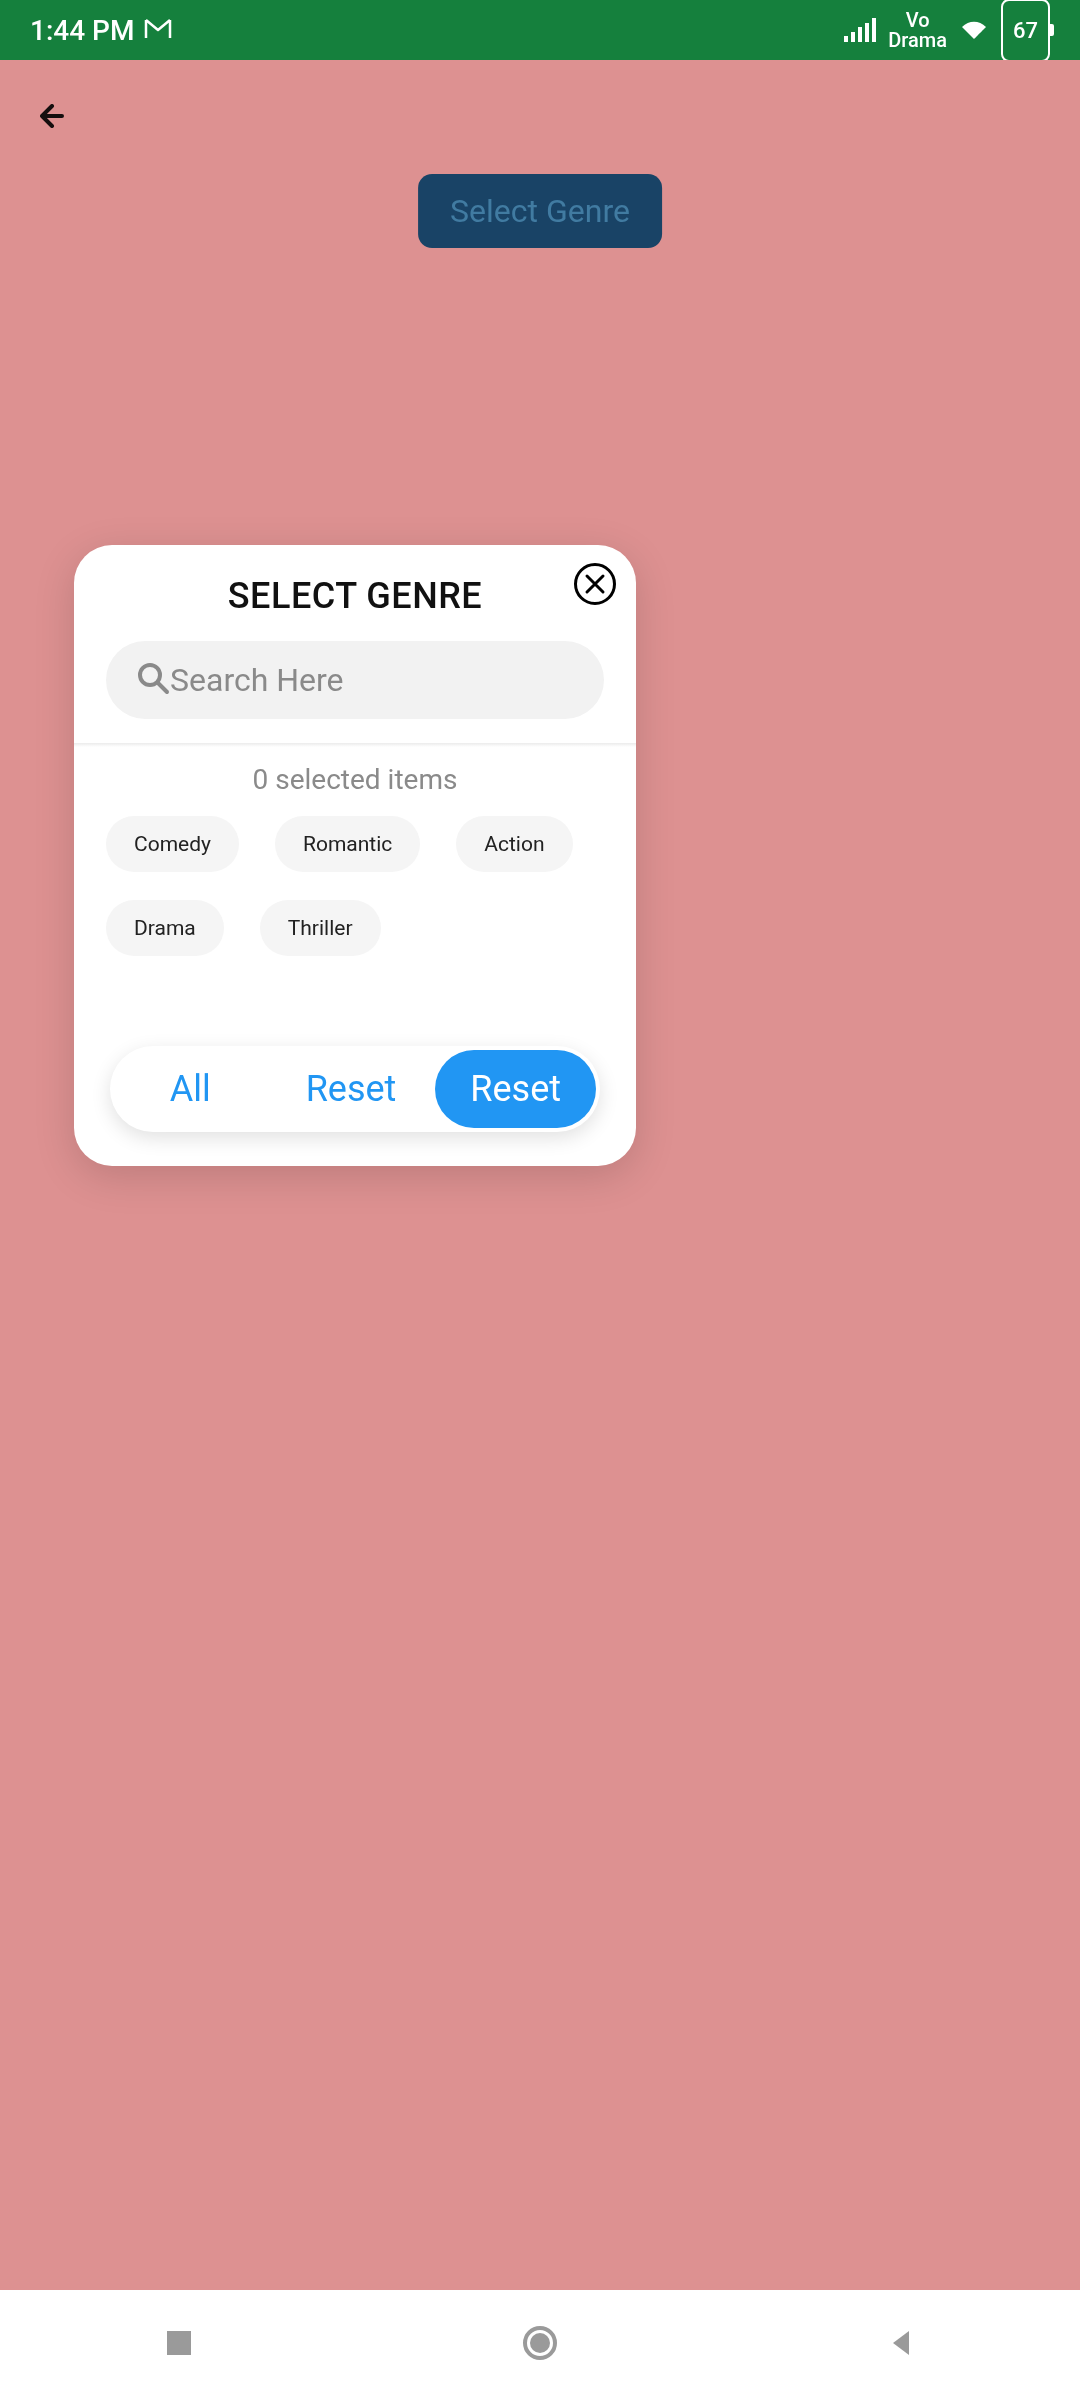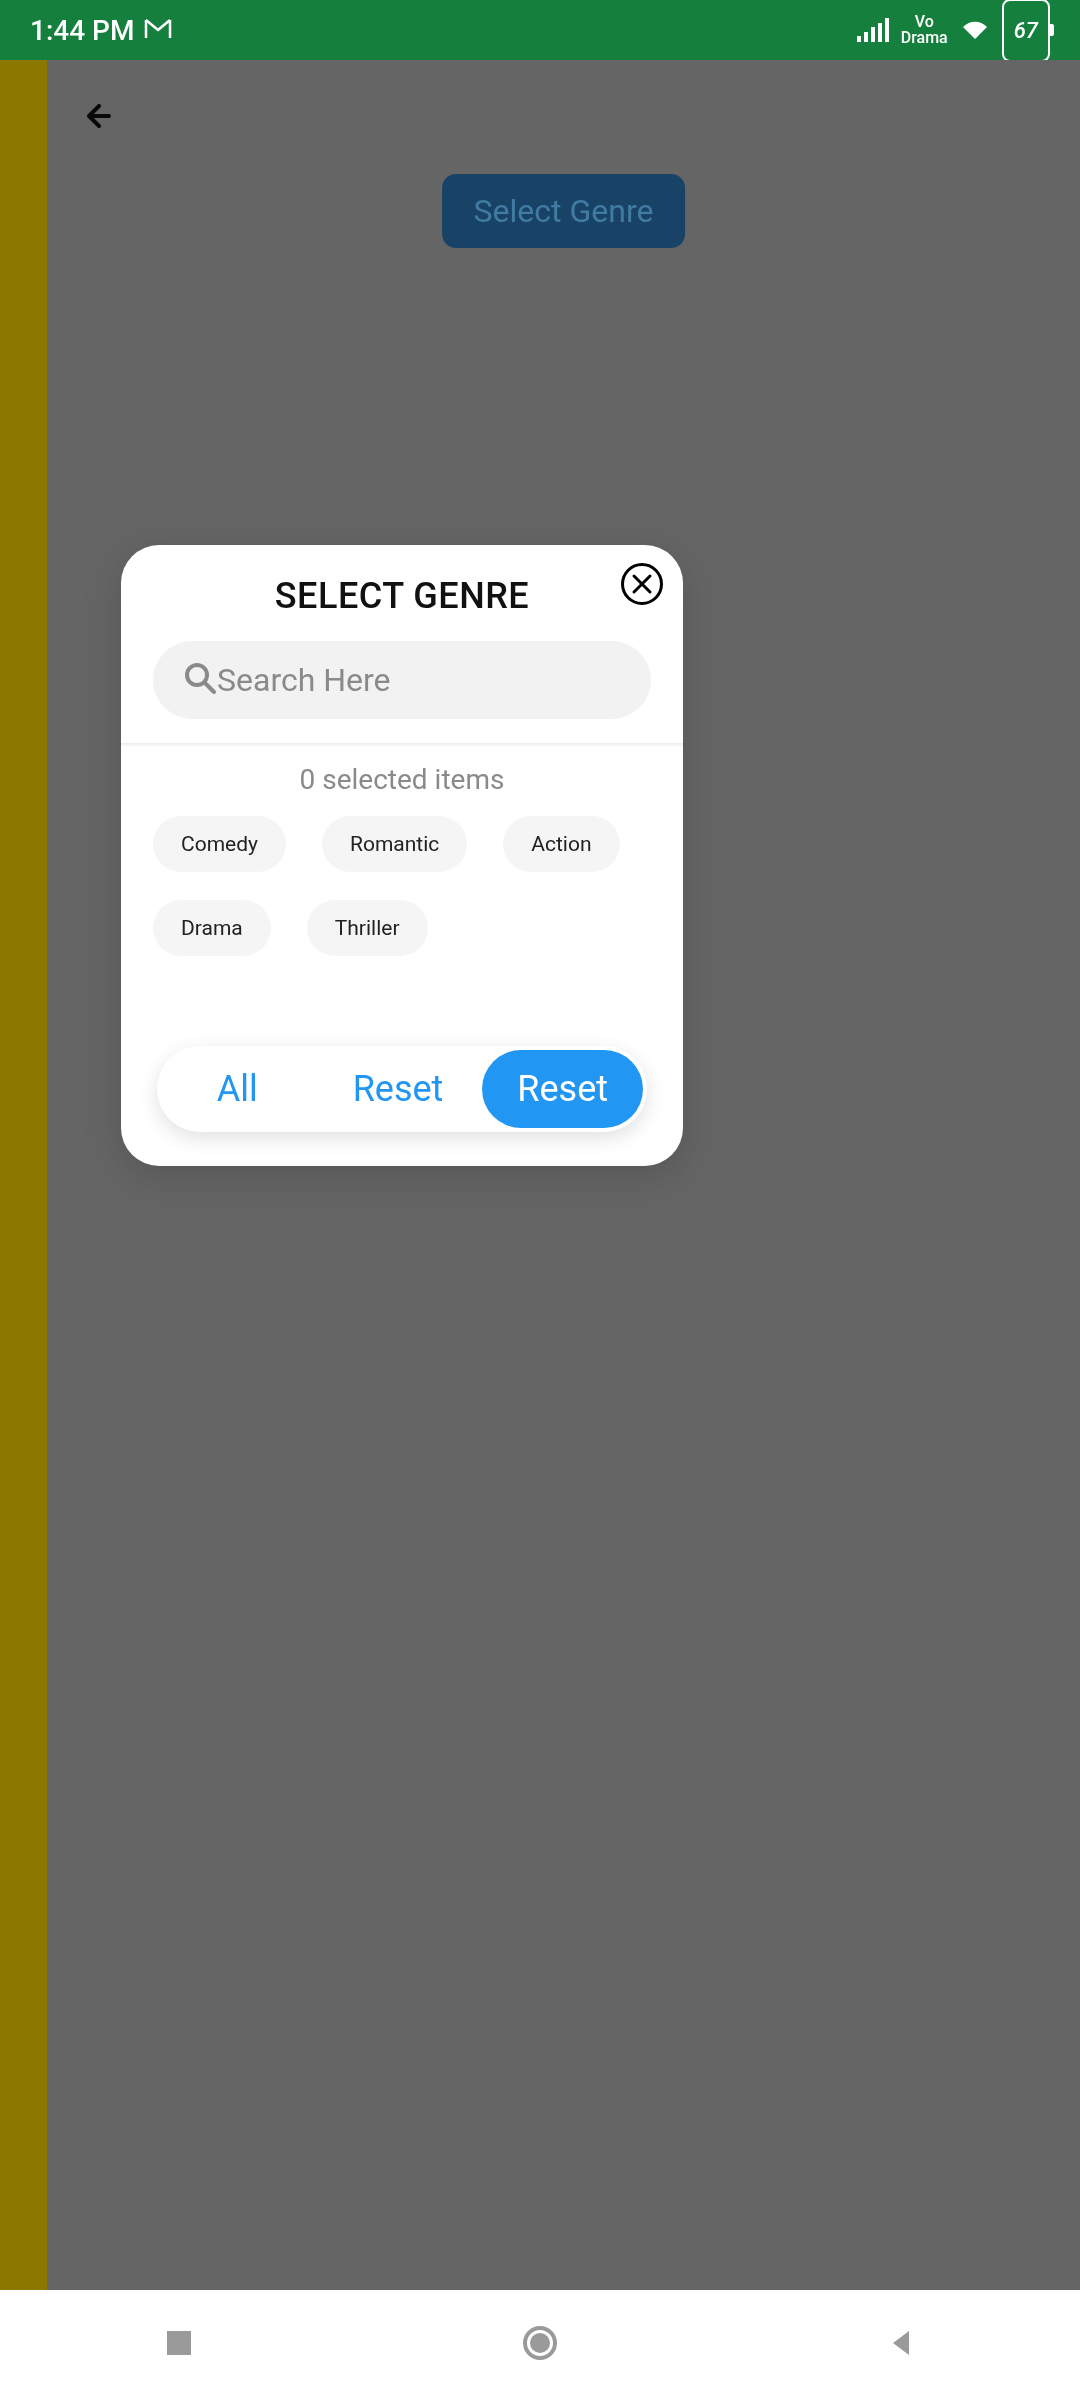--- a/index.html
+++ b/index.html
@@ -36,48 +36,46 @@
       align-items: center;
       gap: 12px;
     }
     .gmail-icon {
       display: inline-block;
     }
     .signal-bars {
       display: inline-flex;
     }
     .wifi-label {
-      font-size: 16px;
+      font-size: 20px;
       line-height: 1;
       text-align: center;
     }
     .battery-badge {
       border: 2px solid white;
       border-radius: 8px;
       padding: 17px 10px;
       font-size: 22px;
       position: relative;
-      font-style: italic;
     }
     .battery-badge::after {
       content: '';
       position: absolute;
       right: -6px;
       top: 50%;
       transform: translateY(-50%);
       width: 4px;
       height: 12px;
       background: white;
       border-radius: 0 2px 2px 0;
     }
     .app-body {
       position: relative;
       height: calc(100% - 60px - 110px);
-      background: #737373;
-      margin-left: 47px;
+      background: #fca5a5;
     }
     .back-arrow {
       position: absolute;
       top: 36px;
       left: 34px;
       color: #000;
       opacity: 0.9;
     }
     .select-genre-btn {
       position: absolute;

